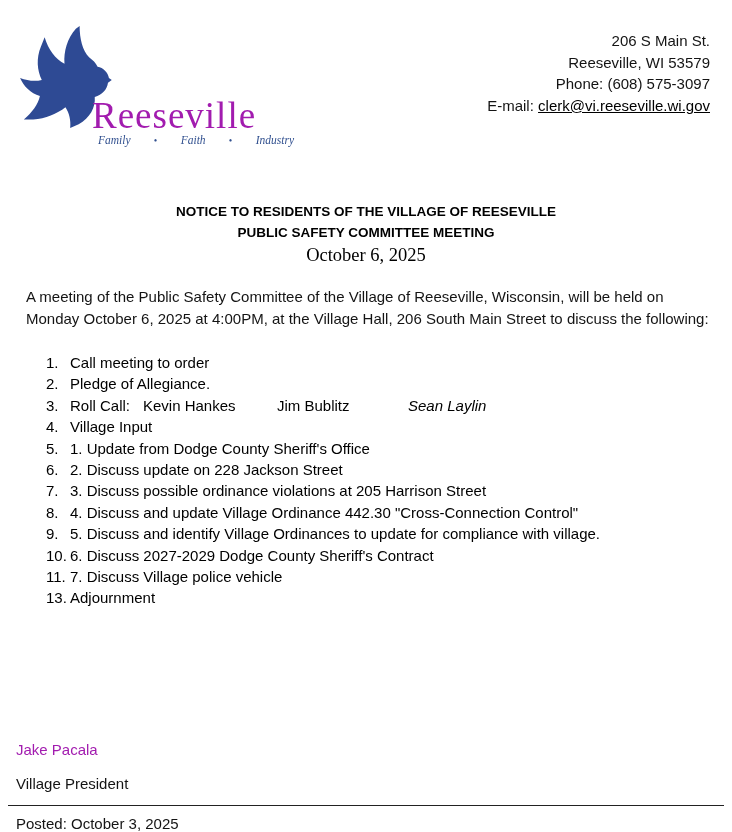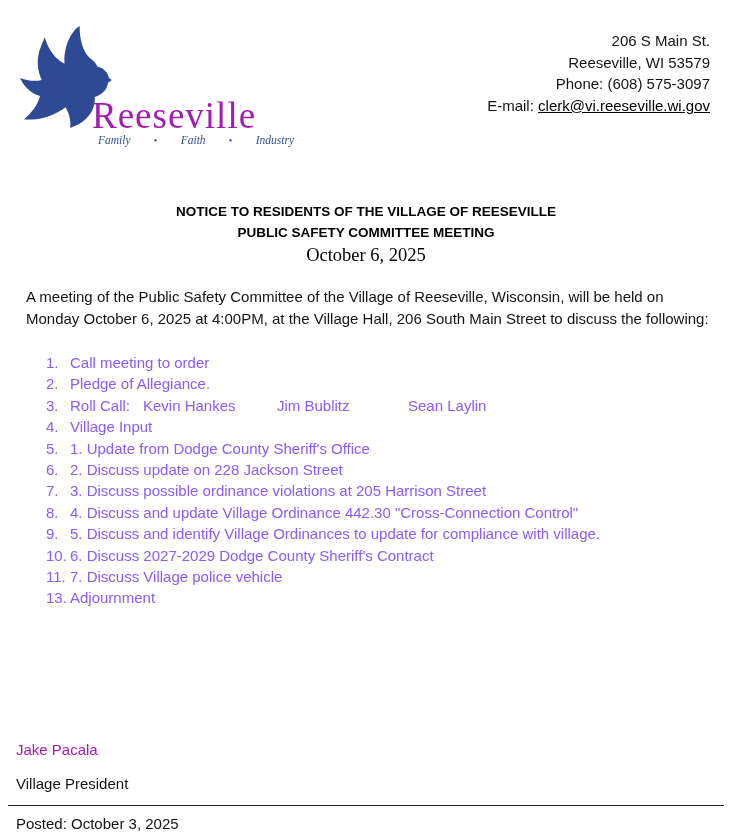--- a/index.html
+++ b/index.html
@@ -52,27 +52,27 @@
   .intro {
     position: absolute; left: 26px; top: 286px; width: 692px;
     font-size: 15px; line-height: 21.6px; color: #141414;
   }
 
   
   .agenda { position: absolute; left: 46px; top: 352px; width: 660px; list-style: none; }
   .agenda li {
     position: relative;
     height: 21.4px; line-height: 21.4px;
-    font-size: 15px; color: #8b5cf6; white-space: nowrap;
+    font-size: 15px; color: #000000; white-space: nowrap;
   }
   .agenda .num { display: inline-block; width: 24px; }
   .rc-name { position: absolute; top: 0; }
   .rc-name.n0 { left: 97px; }
   .rc-name.n1 { left: 231px; }
-  .rc-name.n2 { left: 362px; }
+  .rc-name.n2 { left: 362px; font-style: italic; }
 
   
   .sig-name  { position: absolute; left: 16px; top: 741px; font-size: 15px; color: #a21caf; }
   .sig-title { position: absolute; left: 16px; top: 775px; font-size: 15px; color: #141414; }
   .divider   { position: absolute; left: 8px; top: 805px; width: 716px; border-top: 1.6px solid #222; }
   .posted    { position: absolute; left: 16px; top: 815px; font-size: 15px; color: #141414; }
 </style>
 </head>
 <body>
 

